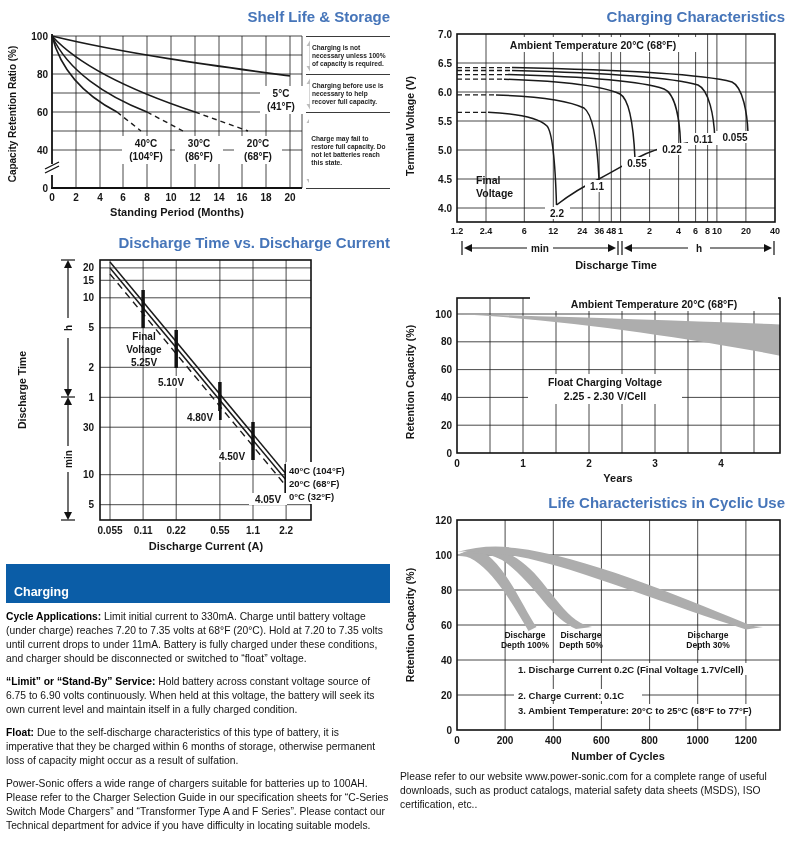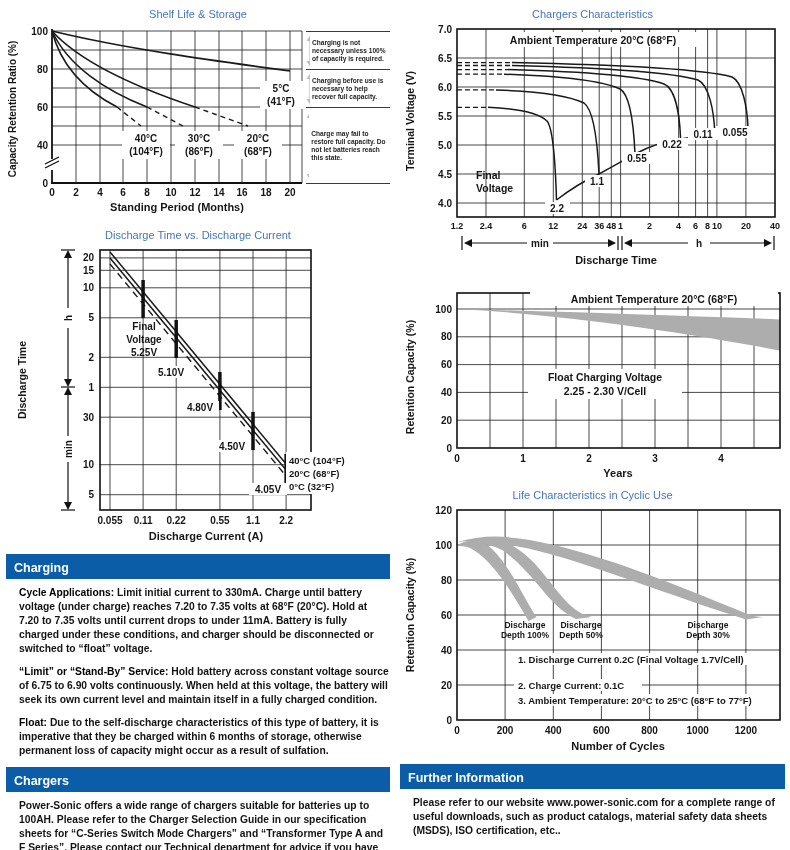--- a/index.html
+++ b/index.html
@@ -1,22 +1,22 @@
 <!DOCTYPE html>
 <html><head>
 <meta charset="utf-8">
 <style>
   html,body{margin:0;padding:0;background:#fff;}
   body{width:790px;height:850px;overflow:hidden;font-family:"Liberation Sans",sans-serif;color:#171717;}
   .page{display:flex;gap:10px;padding:4px 5px 0 6px;}
   .col-left{width:384px;flex:0 0 auto;}
   .col-right{width:385px;flex:0 0 auto;}
-  .chart-title{font-size:11px;font-weight:normal;color:#4675b9;text-align:center;margin:4px 0 1px 0;}
-  .section-header{background:#0b5da7;color:#fff;font-weight:bold;font-size:12.5px;padding:7px 8px 4px 8px;margin:6px 0 7px 0;}
-  .para{font-size:10.3px;line-height:1.36;margin:0 1px 9px 13px;color:#141414;font-weight:bold;}
+  .chart-title{font-size:15px;font-weight:bold;color:#4675b9;text-align:right;margin:4px 0 1px 0;}
+  .section-header{background:#0b5da7;color:#fff;font-weight:bold;font-size:12.5px;padding:21px 8px 4px 8px;margin:6px 0 7px 0;}
+  .para{font-size:10.3px;line-height:1.36;margin:0 1px 9px 0;color:#141414;}
   .para b{color:#000;}
   svg text{fill:#161616;}
   .tick{font-size:10px;font-weight:bold;}
   .tick-sm{font-size:9px;font-weight:bold;}
   .axis-title{font-size:11px;font-weight:bold;}
   .curve-lab{font-size:10px;font-weight:bold;}
   .anno{font-size:10.5px;font-weight:bold;}
   .shelf-row{display:flex;align-items:flex-start;}
   .shelf-notes{position:relative;width:84px;height:196px;flex:0 0 auto;}
   .shelf-note-box{position:absolute;left:0;width:84px;border-top:1px solid #3a3a3a;display:flex;align-items:center;gap:2px;}
@@ -233,29 +233,28 @@
     </div>
 
     <div>
       <div class="section-header">Charging</div>
       <div class="para"><b>Cycle Applications:</b> <span>Limit initial current to 330mA. Charge until battery voltage (under charge) reaches 7.20 to 7.35 volts at 68°F (20°C). Hold at 7.20 to 7.35 volts until current drops to under 11mA. Battery is fully charged under these conditions, and charger should be disconnected or switched to “float” voltage.</span></div>
       <div class="para"><b>“Limit” or “Stand-By” Service:</b> <span>Hold battery across constant voltage source of 6.75 to 6.90 volts continuously. When held at this voltage, the battery will seek its own current level and maintain itself in a fully charged condition.</span></div>
       <div class="para"><b>Float:</b> <span>Due to the self-discharge characteristics of this type of battery, it is imperative that they be charged within 6 months of storage, otherwise permanent loss of capacity might occur as a result of sulfation.</span></div>
     </div>
 
     <div>
-      <div class="section-header">Chargers</div>
       <div class="para">Power-Sonic offers a wide range of chargers suitable for batteries up to 100AH. Please refer to the Charger Selection Guide in our specification sheets for “C-Series Switch Mode Chargers” and “Transformer Type A and F Series”. Please contact our Technical department for advice if you have difficulty in locating suitable models.</div>
     </div>
   </div>
 
   <div class="col-right">
 
     <div>
-      <div class="chart-title">Chargers Characteristics</div>
+      <div class="chart-title">Charging Characteristics</div>
       <svg width="385" height="250">
         <text class="axis-title" transform="rotate(-90 14 100)" x="14" y="100" text-anchor="middle" style="font-size:10.5px">Terminal Voltage (V)</text>
         <g stroke="#1a1a1a" stroke-width="0.8">
           <line x1="57" y1="37" x2="375" y2="37"></line>
             <line x1="57" y1="66" x2="375" y2="66"></line>
           <line x1="57" y1="95" x2="375" y2="95"></line>
             <line x1="57" y1="124" x2="375" y2="124"></line>
           <line x1="57" y1="153" x2="375" y2="153"></line>
             <line x1="57" y1="182" x2="375" y2="182"></line>
           <line x1="86" y1="8" x2="86" y2="196"></line>
@@ -458,17 +457,16 @@
           <text class="tick" x="201.4" y="232" text-anchor="middle">600</text>
           <text class="tick" x="249.6" y="232" text-anchor="middle">800</text>
           <text class="tick" x="297.7" y="232" text-anchor="middle">1000</text>
           <text class="tick" x="345.9" y="232" text-anchor="middle">1200</text>
         </g>
         <text class="axis-title" x="218" y="248" text-anchor="middle">Number of Cycles</text>
       </svg>
     </div>
 
     <div style="margin-top:2px;">
-      <div class="section-header">Further Information</div>
       <div class="para">Please refer to our website www.power-sonic.com for a complete range of useful downloads, such as product catalogs, material safety data sheets (MSDS), ISO certification, etc..</div>
     </div>
   </div>
 </div>
 
 </body></html>

